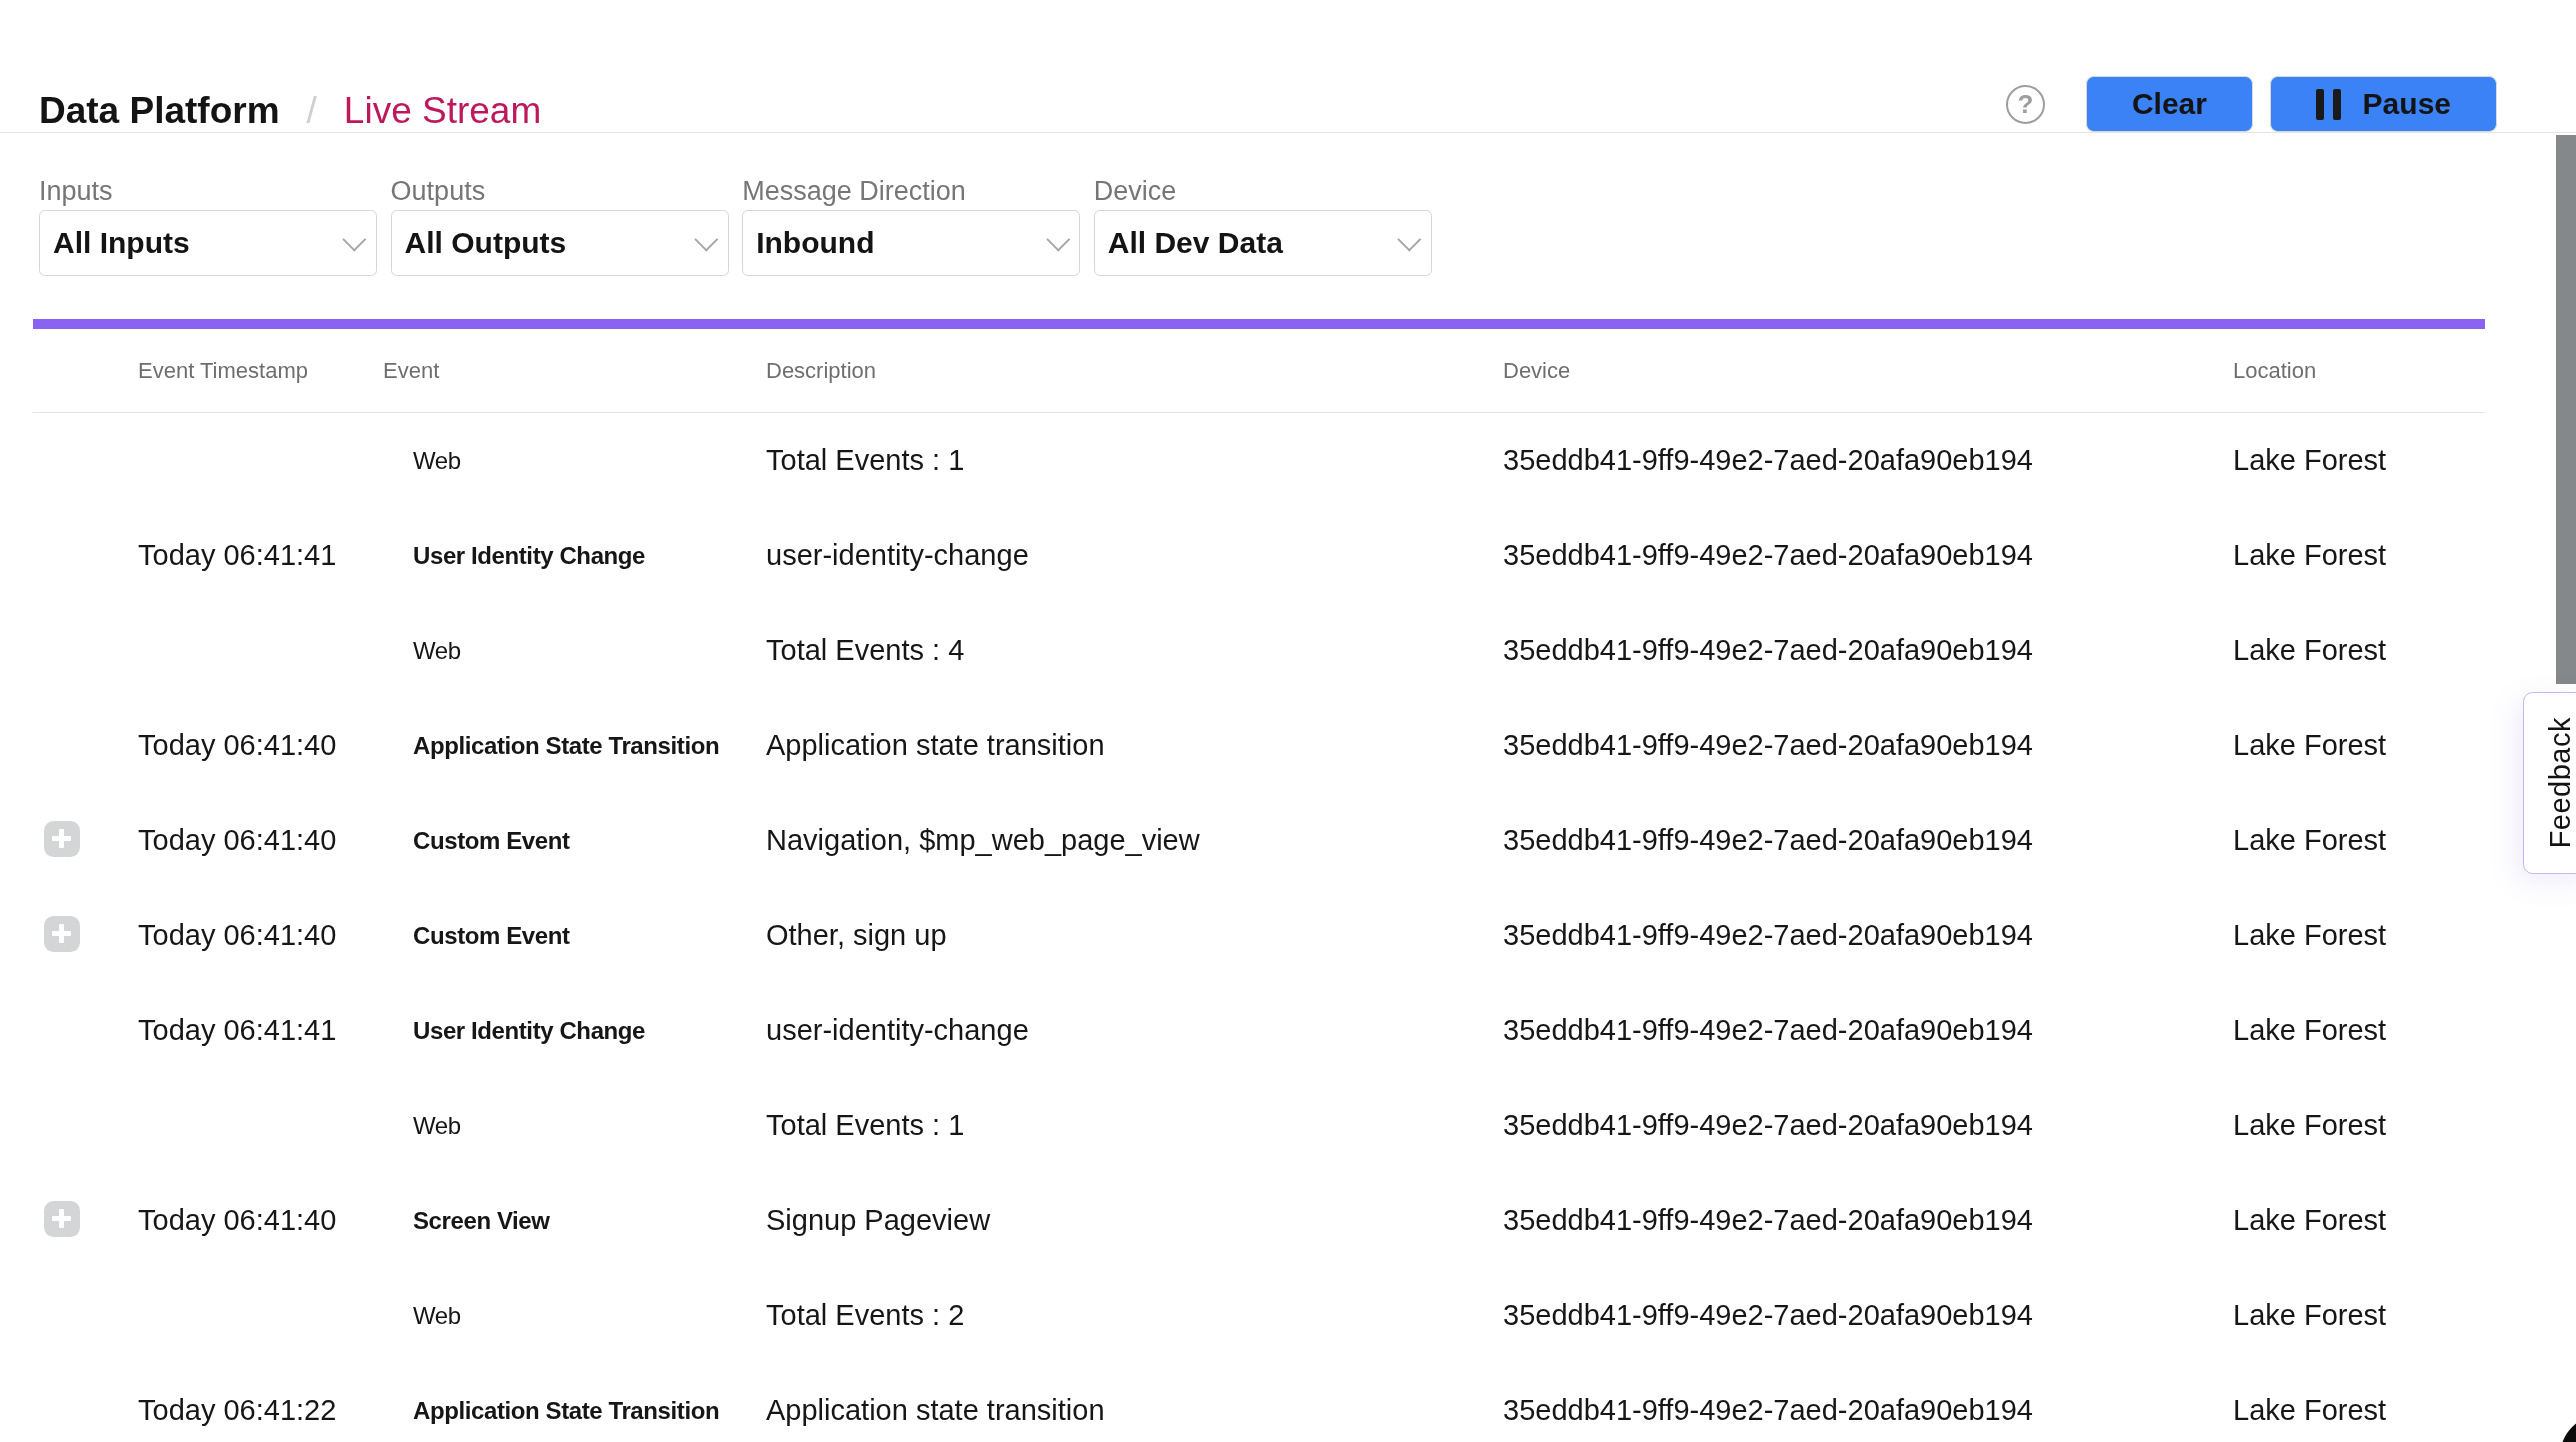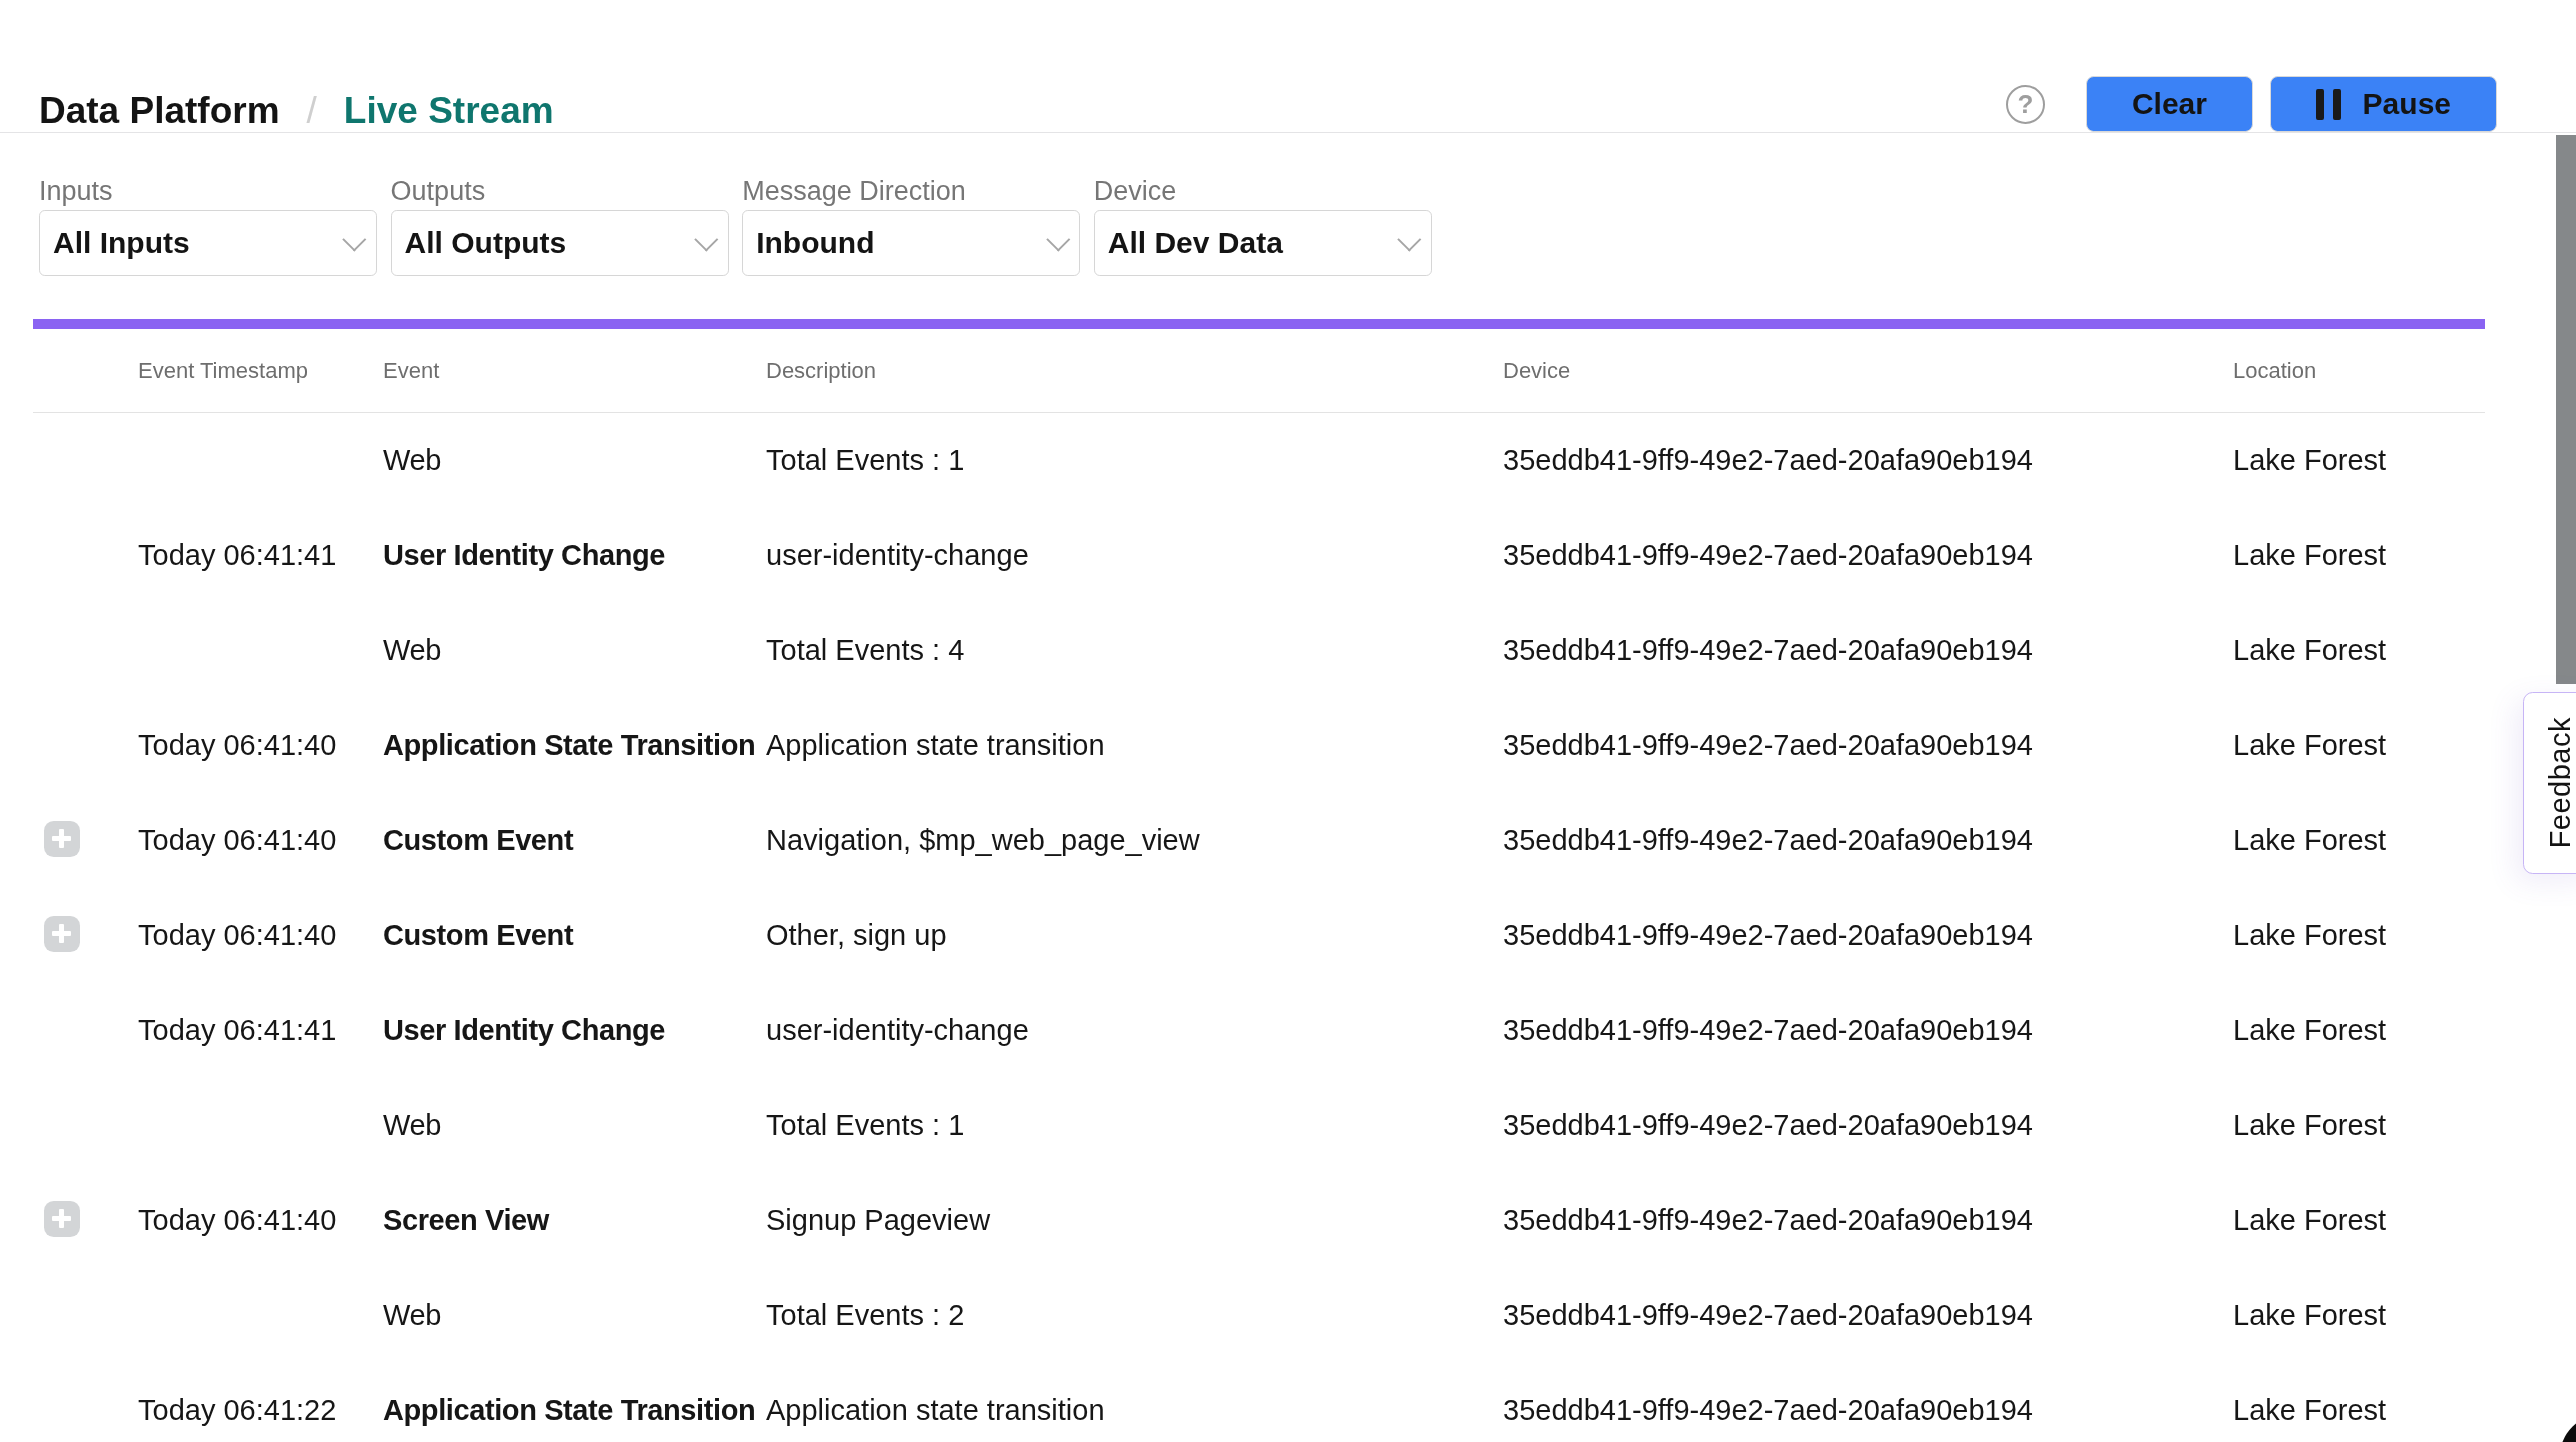--- a/index.html
+++ b/index.html
@@ -9,21 +9,21 @@
   }
   
   .header{
     box-sizing:border-box;height:133px;display:flex;align-items:flex-end;
     justify-content:space-between;padding:0 79px 0 39px;
     border-bottom:1.9px solid var(--header-border,#e4e4e6);background:#fff;
   }
   .breadcrumb{display:flex;align-items:center;font-size:37px;white-space:nowrap;}
   .crumb-section{font-weight:700;color:#141414;}
   .crumb-sep{color:#cfcfcf;font-weight:300;margin:0 27px;font-size:37px;}
-  .crumb-page{font-weight:700;color:#0f766e;}
+  .crumb-page{font-weight:400;color:#be185d;}
   .actions{display:flex;align-items:center;}
   .help{
     width:39px;height:39px;border:2.9px solid #9e9e9e;border-radius:50%;
     color:#9e9e9e;font-size:26px;font-weight:700;display:flex;align-items:center;
     justify-content:center;margin-right:41px;box-sizing:border-box;cursor:pointer;
   }
   .btn{
     height:56px;padding:0 45px;border:1.9px solid #d9d9d9;border-radius:7.8px;
     background:#3b82f6;font-size:30px;font-weight:700;color:#141414;
     display:flex;align-items:center;box-sizing:border-box;cursor:pointer;
@@ -52,21 +52,21 @@
   
   .table-area{position:absolute;left:33px;top:329px;width:2452px;}
   .trow{
     display:grid;grid-template-columns:105px 245px 383px 737px 730px 1fr;
     align-items:center;
   }
   .thead{height:83px;border-bottom:1.9px solid #e3e3e3;}
   .thead .hcell{font-size:22px;color:var(--muted-text,#6e6e6e);white-space:nowrap;}
   .tbody .trow{height:95px;}
   .cell{font-size:29px;color:var(--row-text,#161616);white-space:nowrap;}
-  .cell-name{font-size:29px;letter-spacing:-0.4px;}
+  .cell-name{font-size:24px;letter-spacing:-0.4px;margin-left:30px;}
   .cell-name.bold{font-weight:700;}
   .expand-wrap{padding-left:10.7px;}
   .expand-btn{
     width:36px;height:36px;border-radius:9.7px;background:var(--expand-bg,#d3d5d7);
     position:relative;cursor:pointer;border:none;padding:0;
   }
   .expand-btn::before{content:"";position:absolute;left:8.7px;top:15.5px;width:18.4px;height:4.9px;background:#fff;border-radius:1px;}
   .expand-btn::after{content:"";position:absolute;left:15.5px;top:8.7px;width:4.9px;height:18.4px;background:#fff;border-radius:1px;}
   .expand-hidden{visibility:hidden;}
   

